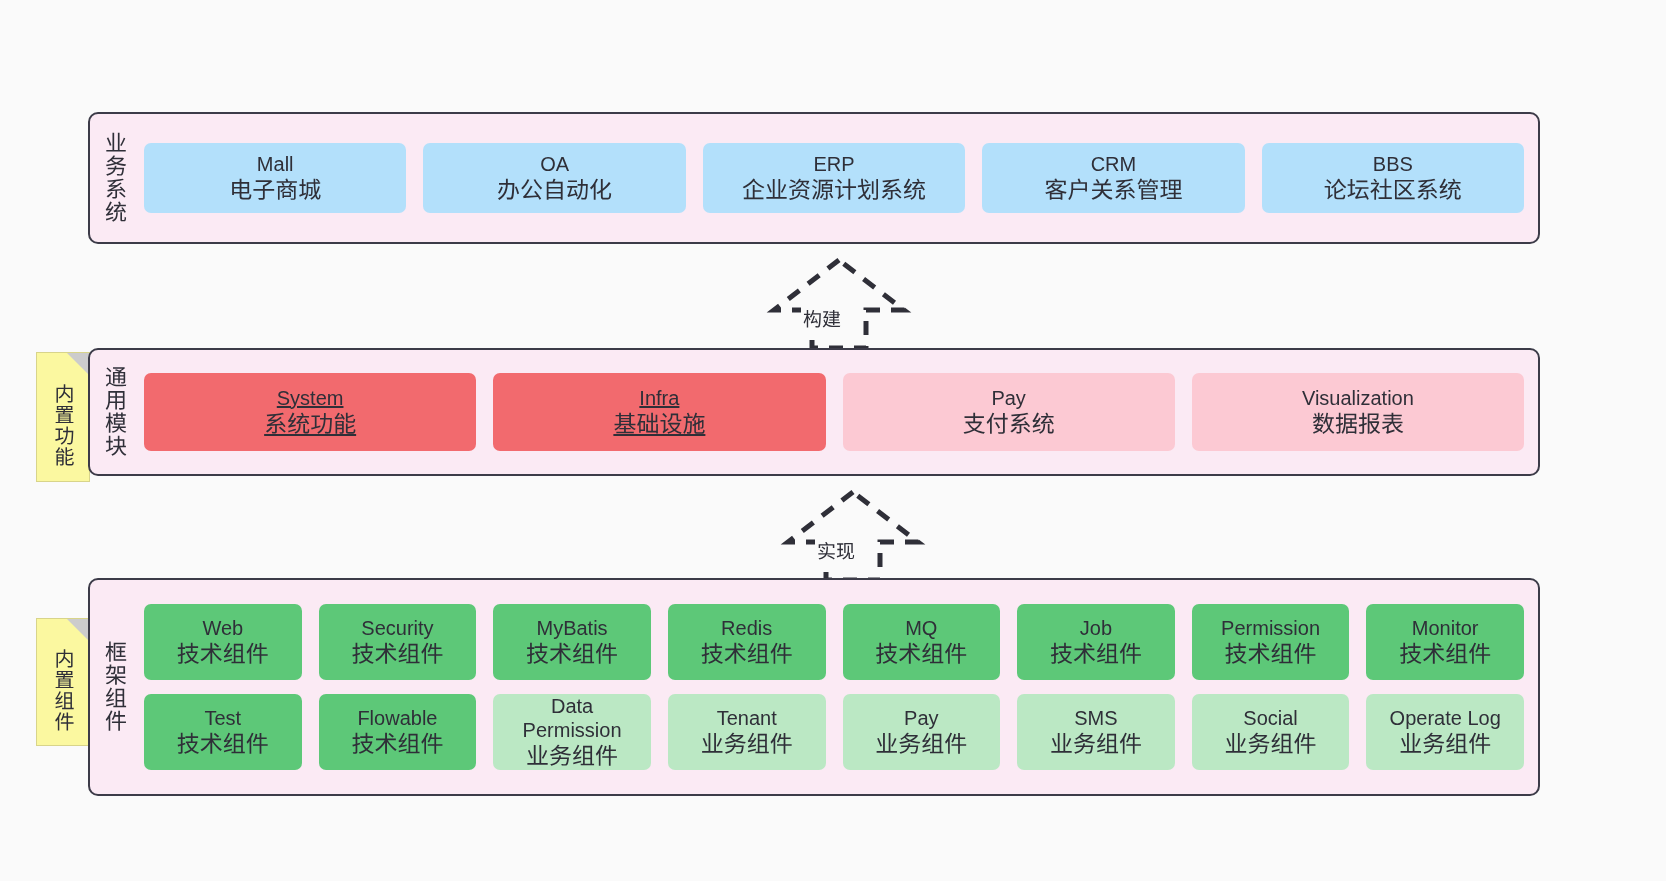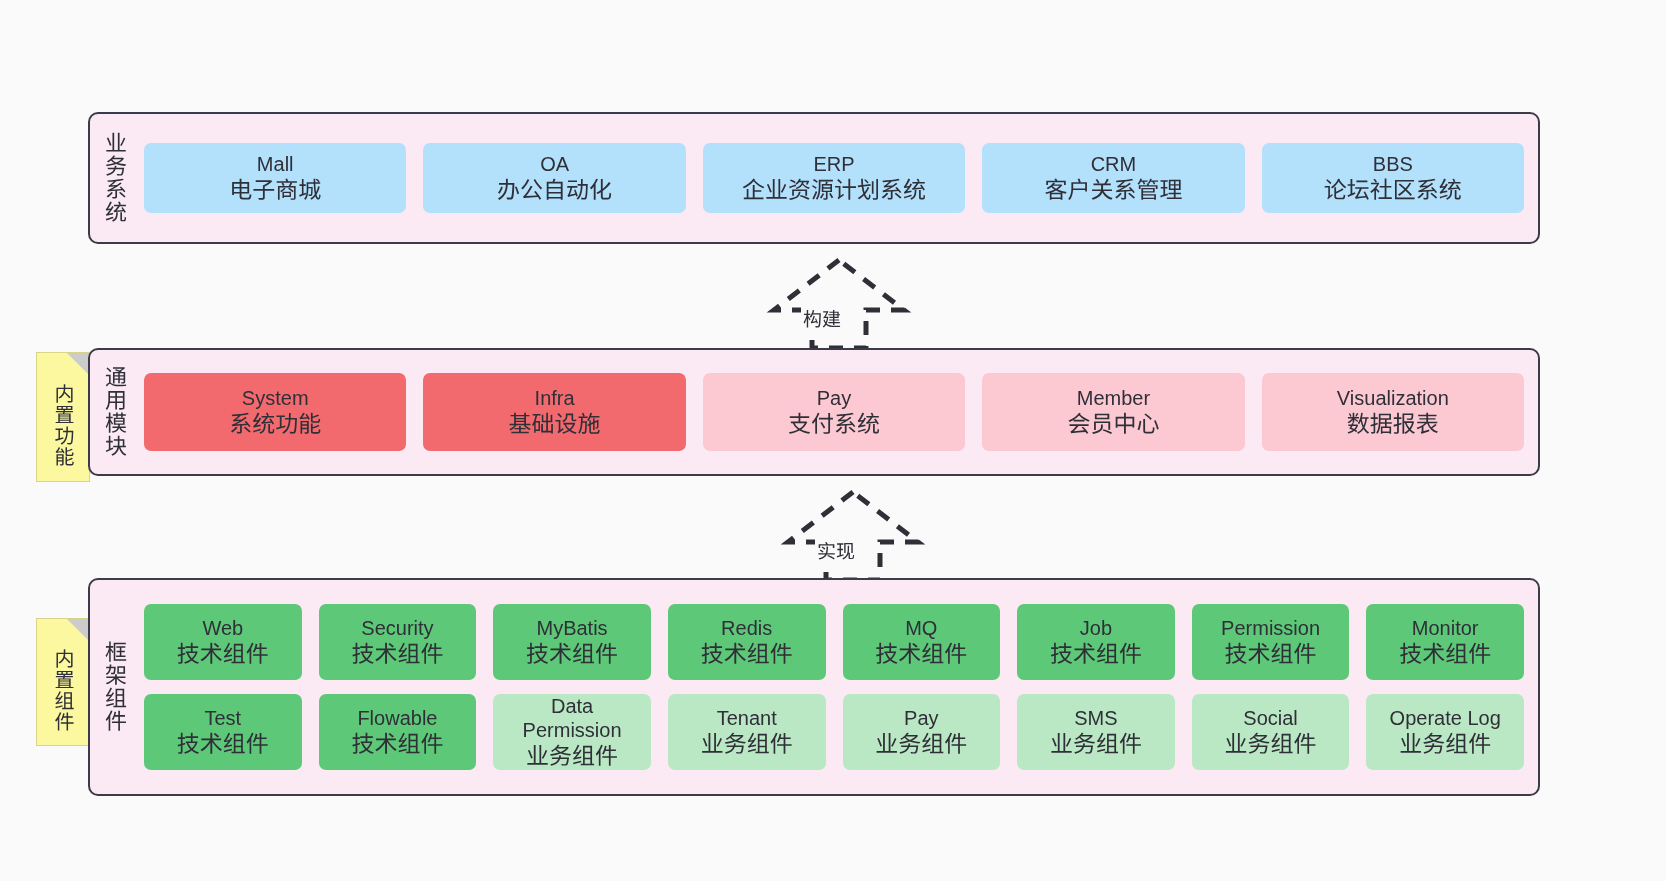--- a/index.html
+++ b/index.html
@@ -71,21 +71,21 @@
   }
   .card .t {
     font-size: 20px;
     white-space: normal;
     word-break: break-word;
   }
   .card .s {
     font-size: 23px;
   }
   .c-blue  { background: #b3e0fb; }
-  .c-red   { background: #f26a6e; }
+  .c-red   { background: #f26a6e; text-decoration: underline; }
   .c-pink  { background: #fcc9d3; }
   .c-green { background: #5dc878; }
   .c-lgreen{ background: #bbe8c4; }
 
   
   #band-business  { left: 88px;  top: 112px; width: 1452px; height: 132px; }
   #band-business  .card { height: 70px; }
 
   #band-modules   { left: 88px;  top: 348px; width: 1452px; height: 128px; }
   #band-modules   .card { height: 78px; }
@@ -200,24 +200,20 @@
         </div>
         <div class="card c-red">
           <span class="t">Infra</span>
           <span class="s">基础设施</span>
         </div>
         <div class="card c-pink">
           <span class="t">Pay</span>
           <span class="s">支付系统</span>
         </div>
         <div class="card c-pink">
-          <span class="t">Member</span>
-          <span class="s">会员中心</span>
-        </div>
-        <div class="card c-pink">
           <span class="t">Visualization</span>
           <span class="s">数据报表</span>
         </div>
       </div>
     </div>
   </div>
 
   <div class="arrow" id="arrow-realize">
     <svg viewBox="0 0 150 92" xmlns="http://www.w3.org/2000/svg" aria-hidden="true">
       <g fill="none" stroke="#2f2f38" stroke-width="5" stroke-dasharray="14,11" stroke-linecap="butt">

